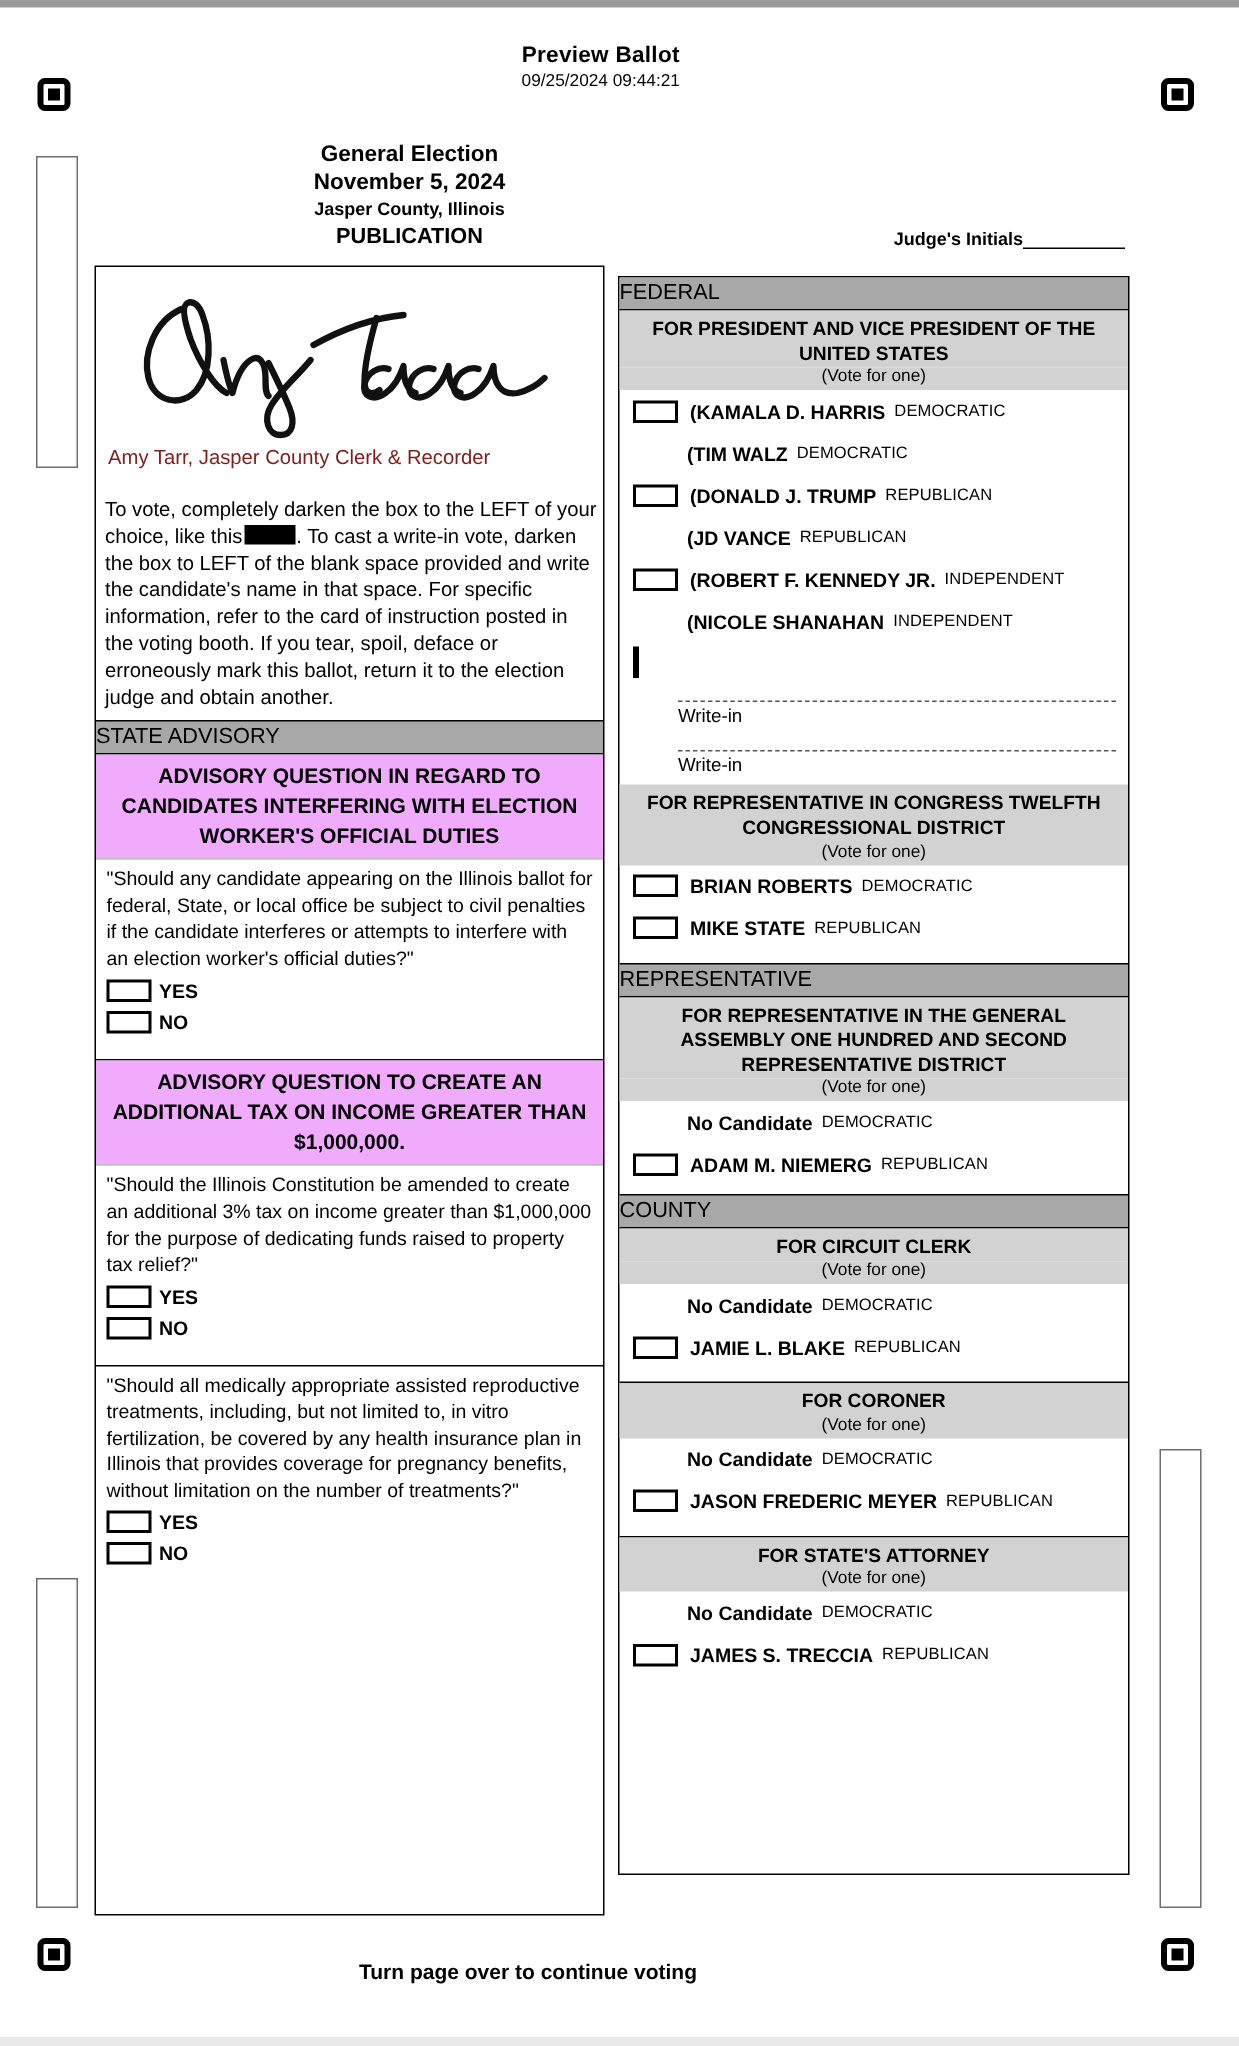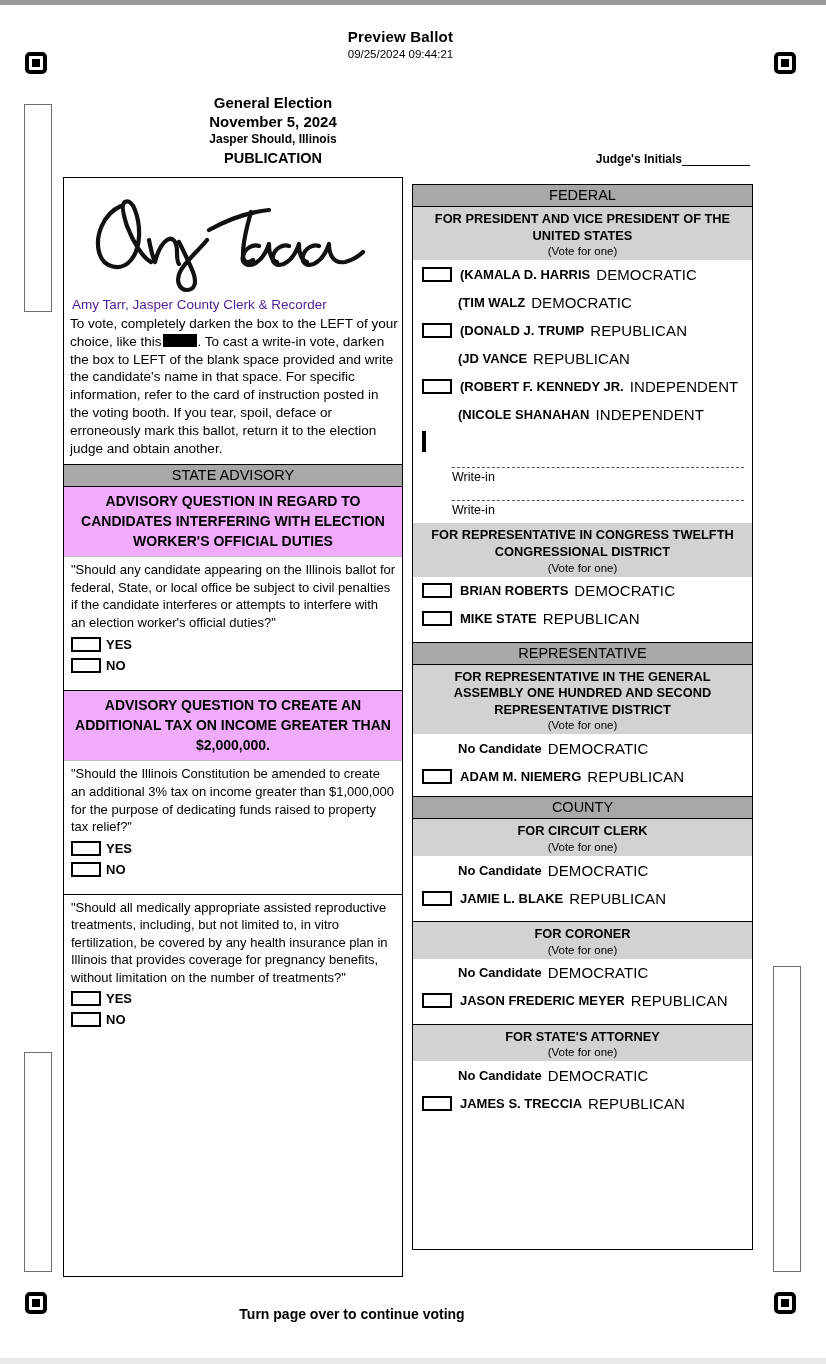--- a/index.html
+++ b/index.html
@@ -121,43 +121,43 @@
   .col-left  { left: 63px;  top: 177px; width: 340px; height: 1100px; }
   .col-right { left: 412px; top: 184px; width: 341px; height: 1066px; }
 
   
   .sig-block {
     padding: 4px 6px 0 6px;
   }
   .signature-svg { display: block; margin: 2px auto 0 auto; }
   .clerk-line {
     font-size: 13.5px;
-    color: #4c1d95;
-    margin: 1px 0 3px 2px;
+    color: #7f1d1d;
+    margin: 1px 0 19px 2px;
     white-space: nowrap;
   }
   .instructions {
     font-size: 13.5px;
     line-height: 1.32;
     padding: 0 4px 6px 6px;
   }
   .sample-mark {
     display: inline-block;
     width: 34px;
     height: 13px;
     background: #000;
     vertical-align: -1px;
     margin: 0 1px;
   }
 
   .band {
     background: #a8a8a8;
     border-top: 1.5px solid #000;
     border-bottom: 1.5px solid #000;
-    text-align: center;
+    text-align: left;
     font-size: 14.5px;
     padding: 2px 0 3px 0;
   }
   .qhead {
     background: #f0abfc;
     text-align: center;
     font-weight: bold;
     font-size: 14px;
     line-height: 1.45;
     padding: 4px 8px 5px 8px;
@@ -215,21 +215,21 @@
   }
   .cand-row.nobox { padding-left: 45px; }
   .cand-name {
     font-size: 13px;
     font-weight: bold;
     margin-left: 8px;
     white-space: nowrap;
   }
   .cand-row.nobox .cand-name { margin-left: 0; }
   .cand-party {
-    font-size: 15px;
+    font-size: 11px;
     margin-left: 6px;
     letter-spacing: .1px;
     white-space: nowrap;
   }
   .writein-row {
     padding: 0 8px 0 9px;
   }
   .writein-box-row { padding: 5px 0 0 9px; }
   .writein-rule {
     border-top: 1.5px dashed #555;
@@ -270,21 +270,21 @@
 <div class="fiducial fid-br"></div>
 
 <div class="timing-bar tb-l1"></div>
 <div class="timing-bar tb-l2"></div>
 <div class="timing-bar tb-r1"></div>
 
 <div class="ballot-heading">
   <div class="bh-center">
     <div class="bh-line1">General Election</div>
     <div class="bh-line2">November 5, 2024</div>
-    <div class="bh-line3">Jasper Should, Illinois</div>
+    <div class="bh-line3">Jasper County, Illinois</div>
     <div class="bh-pub">PUBLICATION</div>
   </div>
   <div class="judge-initials">
     <span>Judge's Initials</span><span class="judge-rule"></span>
   </div>
 </div>
 
 <div class="col col-left">
 
   <div class="sig-block">
@@ -319,21 +319,21 @@
     <div class="qchoice">
       <span class="vote-box"></span>
       <span class="lbl">NO</span>
     </div>
     <div class="q-pad-bottom"></div>
   </div>
 
   <div class="q-sep"></div>
 
   <div>
-    <div class="qhead">ADVISORY QUESTION TO CREATE AN ADDITIONAL TAX ON INCOME GREATER THAN $2,000,000.</div>
+    <div class="qhead">ADVISORY QUESTION TO CREATE AN ADDITIONAL TAX ON INCOME GREATER THAN $1,000,000.</div>
     <div class="qtext">"Should the Illinois Constitution be amended to create an additional 3% tax on income greater than $1,000,000 for the purpose of dedicating funds raised to property tax relief?"</div>
     <div class="qchoice">
       <span class="vote-box"></span>
       <span class="lbl">YES</span>
     </div>
     <div class="qchoice">
       <span class="vote-box"></span>
       <span class="lbl">NO</span>
     </div>
     <div class="q-pad-bottom"></div>

